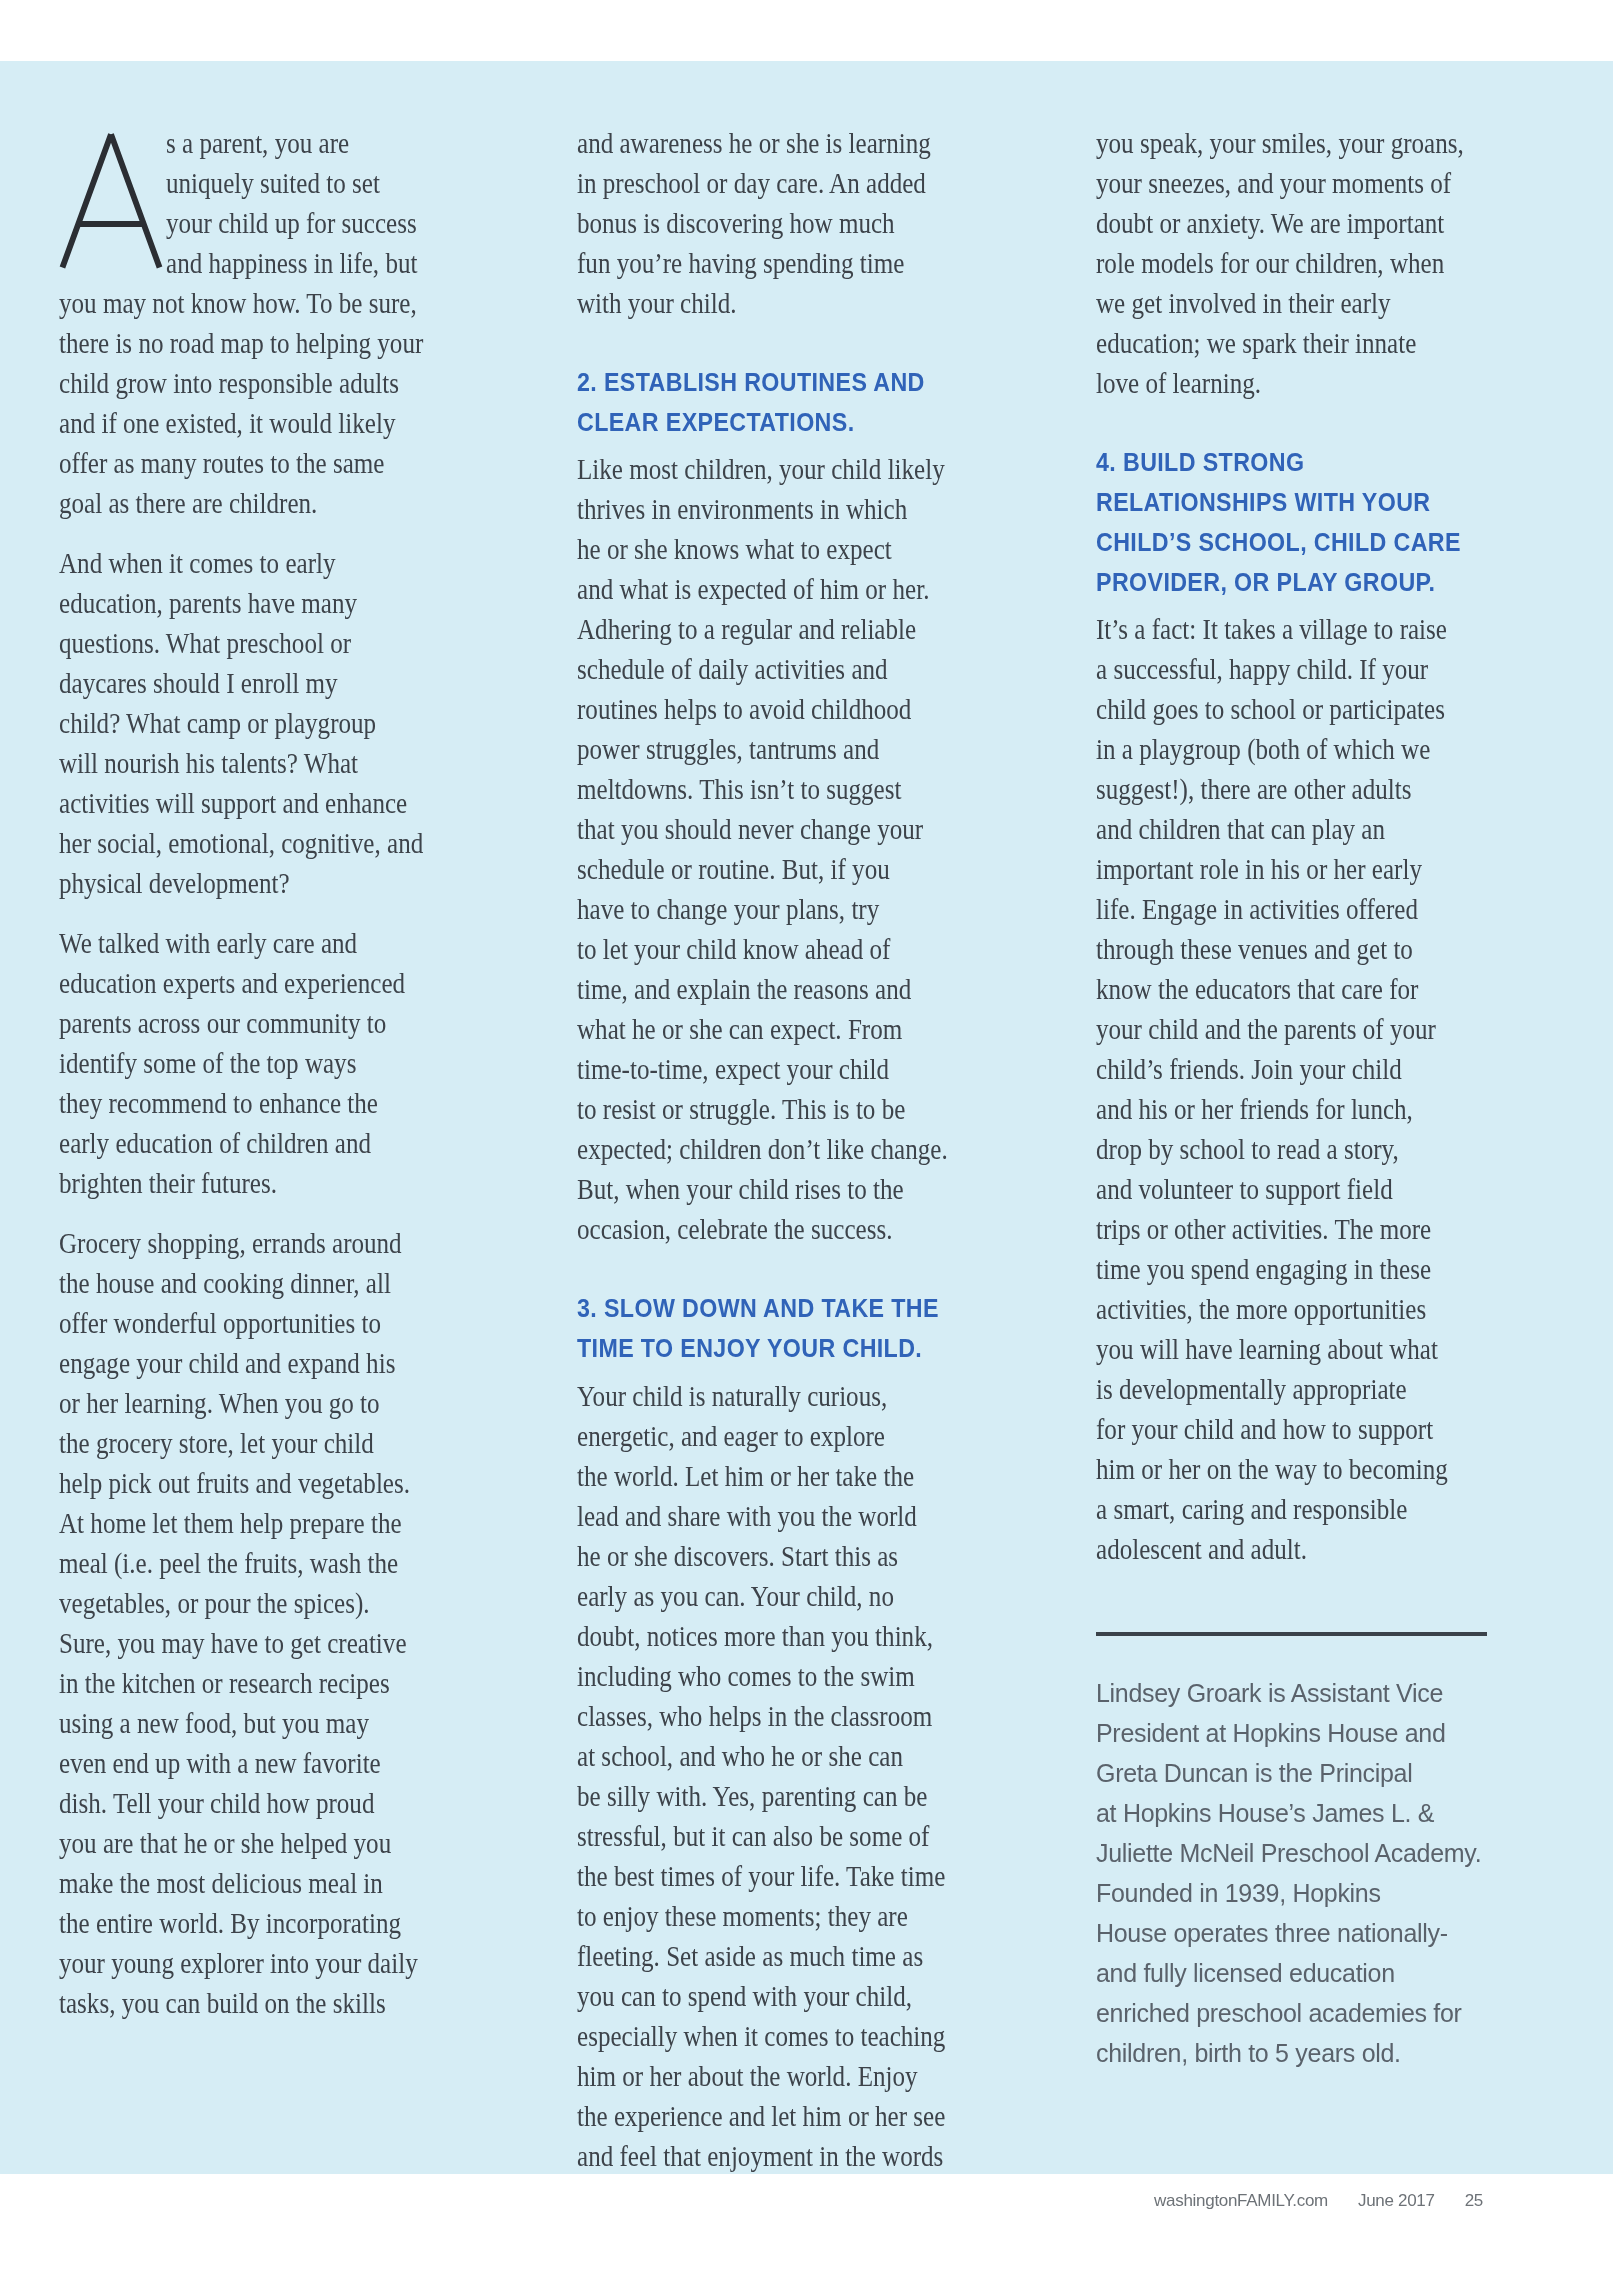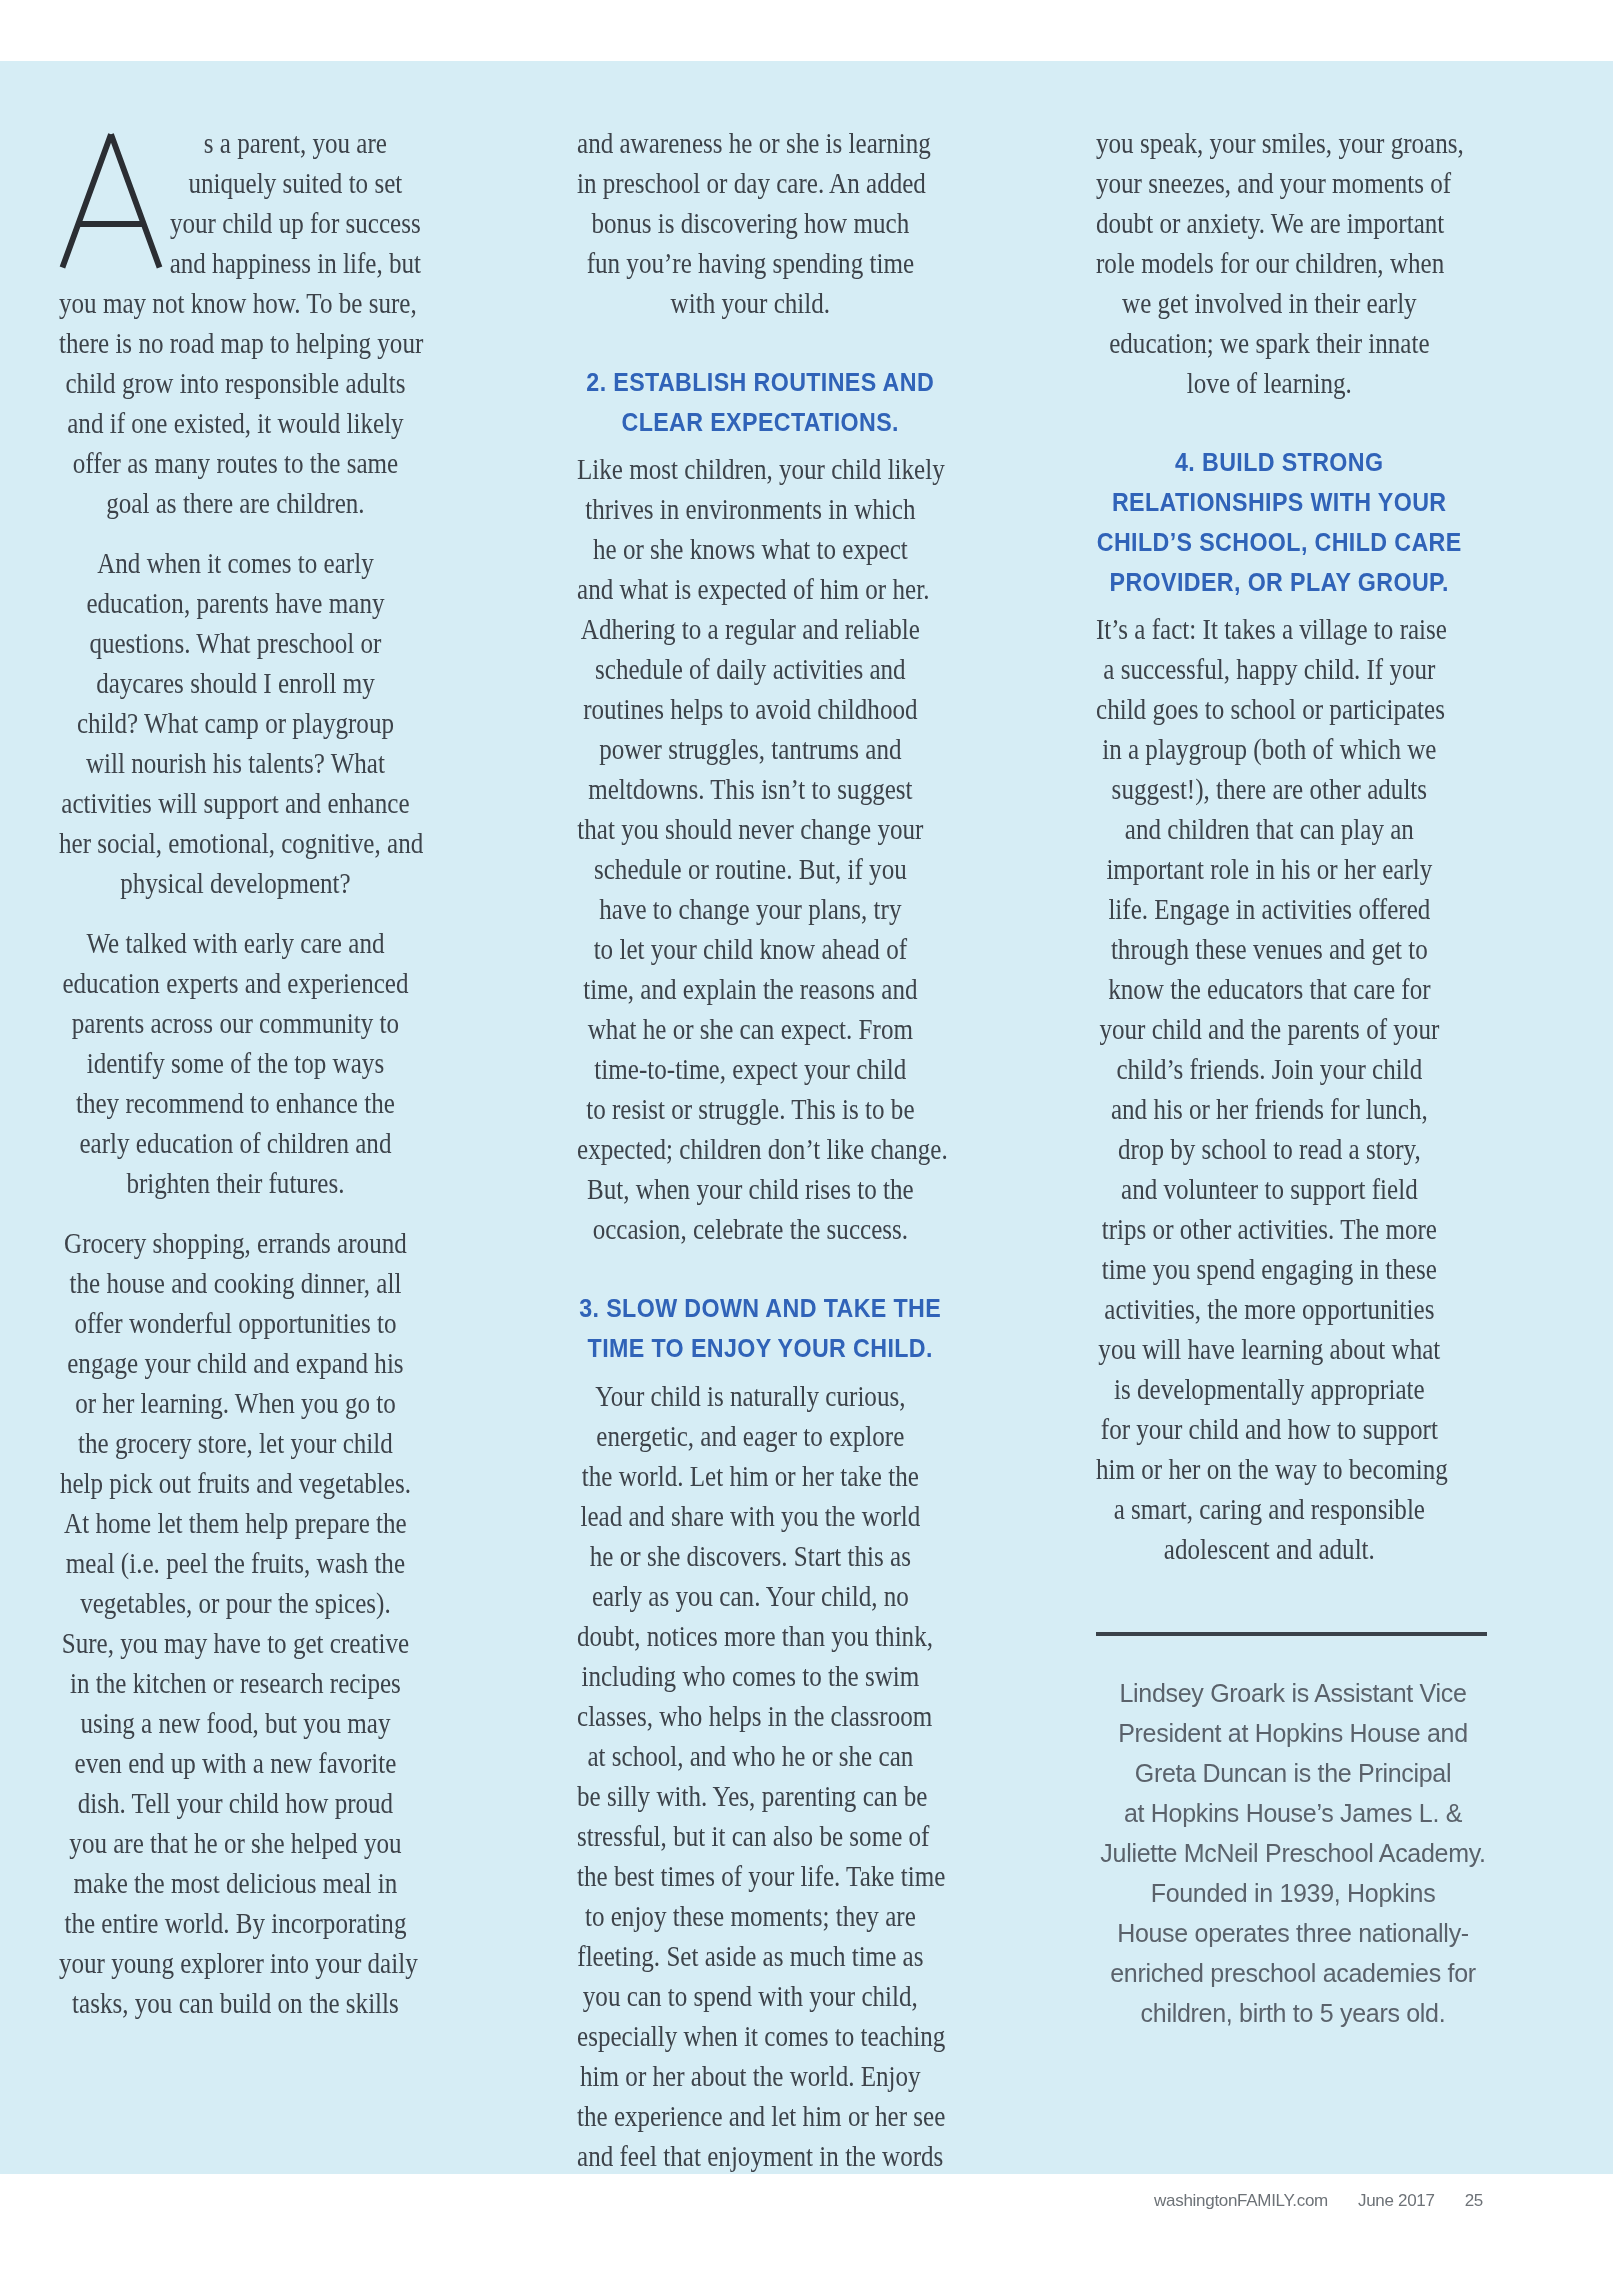--- a/index.html
+++ b/index.html
@@ -9,21 +9,21 @@
     background: #ffffff;
     overflow: hidden;
     font-family: "Liberation Serif", serif;
   }
   #panel {
     position: absolute;
     left: 0; top: 61px;
     width: 1613px; height: 2113px;
     background: var(--panel-color, #d6edf5);
   }
-  .col { position: absolute; top: 124px; text-align: center; }
+  .col { position: absolute; top: 124px; }
   #column-1 { left: 59px;  width: 401px; }
   #column-2 { left: 577px; width: 394px; }
   #column-3 { left: 1096px; width: 394px; }
 
   .line, .h-line, .bio-line {
     white-space: nowrap;
     line-height: 40px;
     height: 40px;
     transform-origin: 0 50%;
   }
@@ -245,20 +245,21 @@
     </div>
     <div class="rule"></div>
     <div class="bio">
       <div class="bio-line">Lindsey Groark is Assistant Vice</div>
       <div class="bio-line">President at Hopkins House and</div>
       <div class="bio-line">Greta Duncan is the Principal</div>
       <div class="bio-line">at Hopkins House’s James L. &amp;</div>
       <div class="bio-line">Juliette McNeil Preschool Academy.</div>
       <div class="bio-line">Founded in 1939, Hopkins</div>
       <div class="bio-line">House operates three nationally-</div>
+      <div class="bio-line">and fully licensed education</div>
       <div class="bio-line">enriched preschool academies for</div>
       <div class="bio-line">children, birth to 5 years old.</div>
     </div>
   </div>
 
 <div id="footer">
   <span>washingtonFAMILY.com</span>
   <span>June 2017</span>
   <span>25</span>
 </div>

